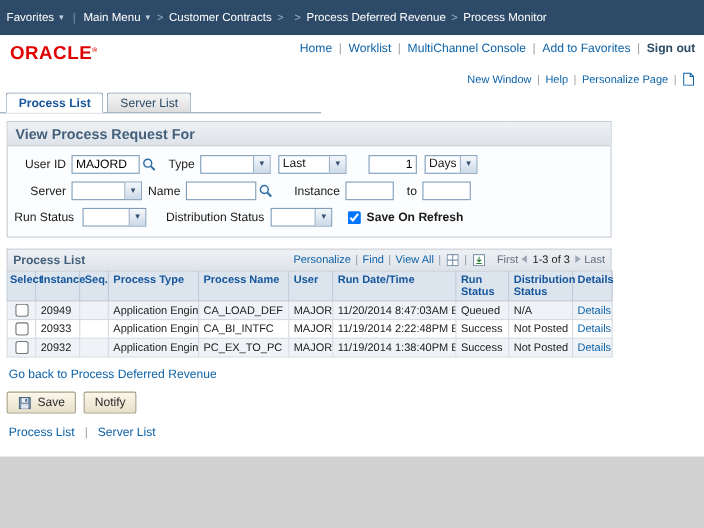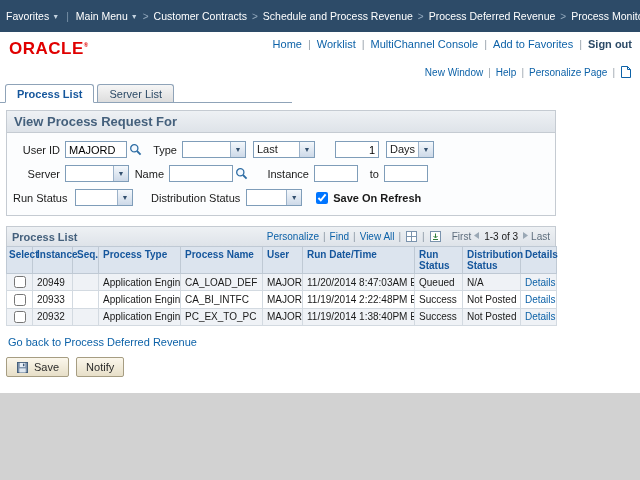--- a/index.html
+++ b/index.html
@@ -83,21 +83,20 @@
       <span class="caret">▼</span>
     </span>
     <span class="crumb-divider">|</span>
     <span class="crumb-item">
       <span>Main Menu</span>
       <span class="caret">▼</span>
     </span>
     <span class="crumb-sep">&gt;</span>
     <span class="crumb-item">Customer Contracts</span>
     <span class="crumb-sep">&gt;</span>
-    <span class="crumb-item">Schedule and Process Revenue</span>
     <span class="crumb-sep">&gt;</span>
     <span class="crumb-item">Process Deferred Revenue</span>
     <span class="crumb-sep">&gt;</span>
     <span class="crumb-item">Process Monitor</span>
   </div>
 
   <div class="top-bar">
     <div class="logo">
       <span>ORACLE</span><span class="reg">®</span>
     </div>
@@ -322,14 +321,19 @@
             <rect x="2.5" y="7" width="7" height="4.5" fill="#dfe7f0"></rect>
           </svg>
       </span>
       <span>Save</span>
     </div>
     <div class="btn">
       <span>Notify</span>
     </div>
   </div>
 
+  <div class="bottom-links">
+    <span class="link">Process List</span>
+    <span class="sep">|</span>
+    <span class="link">Server List</span>
+  </div>
 
 </div>
 
 </body></html>

